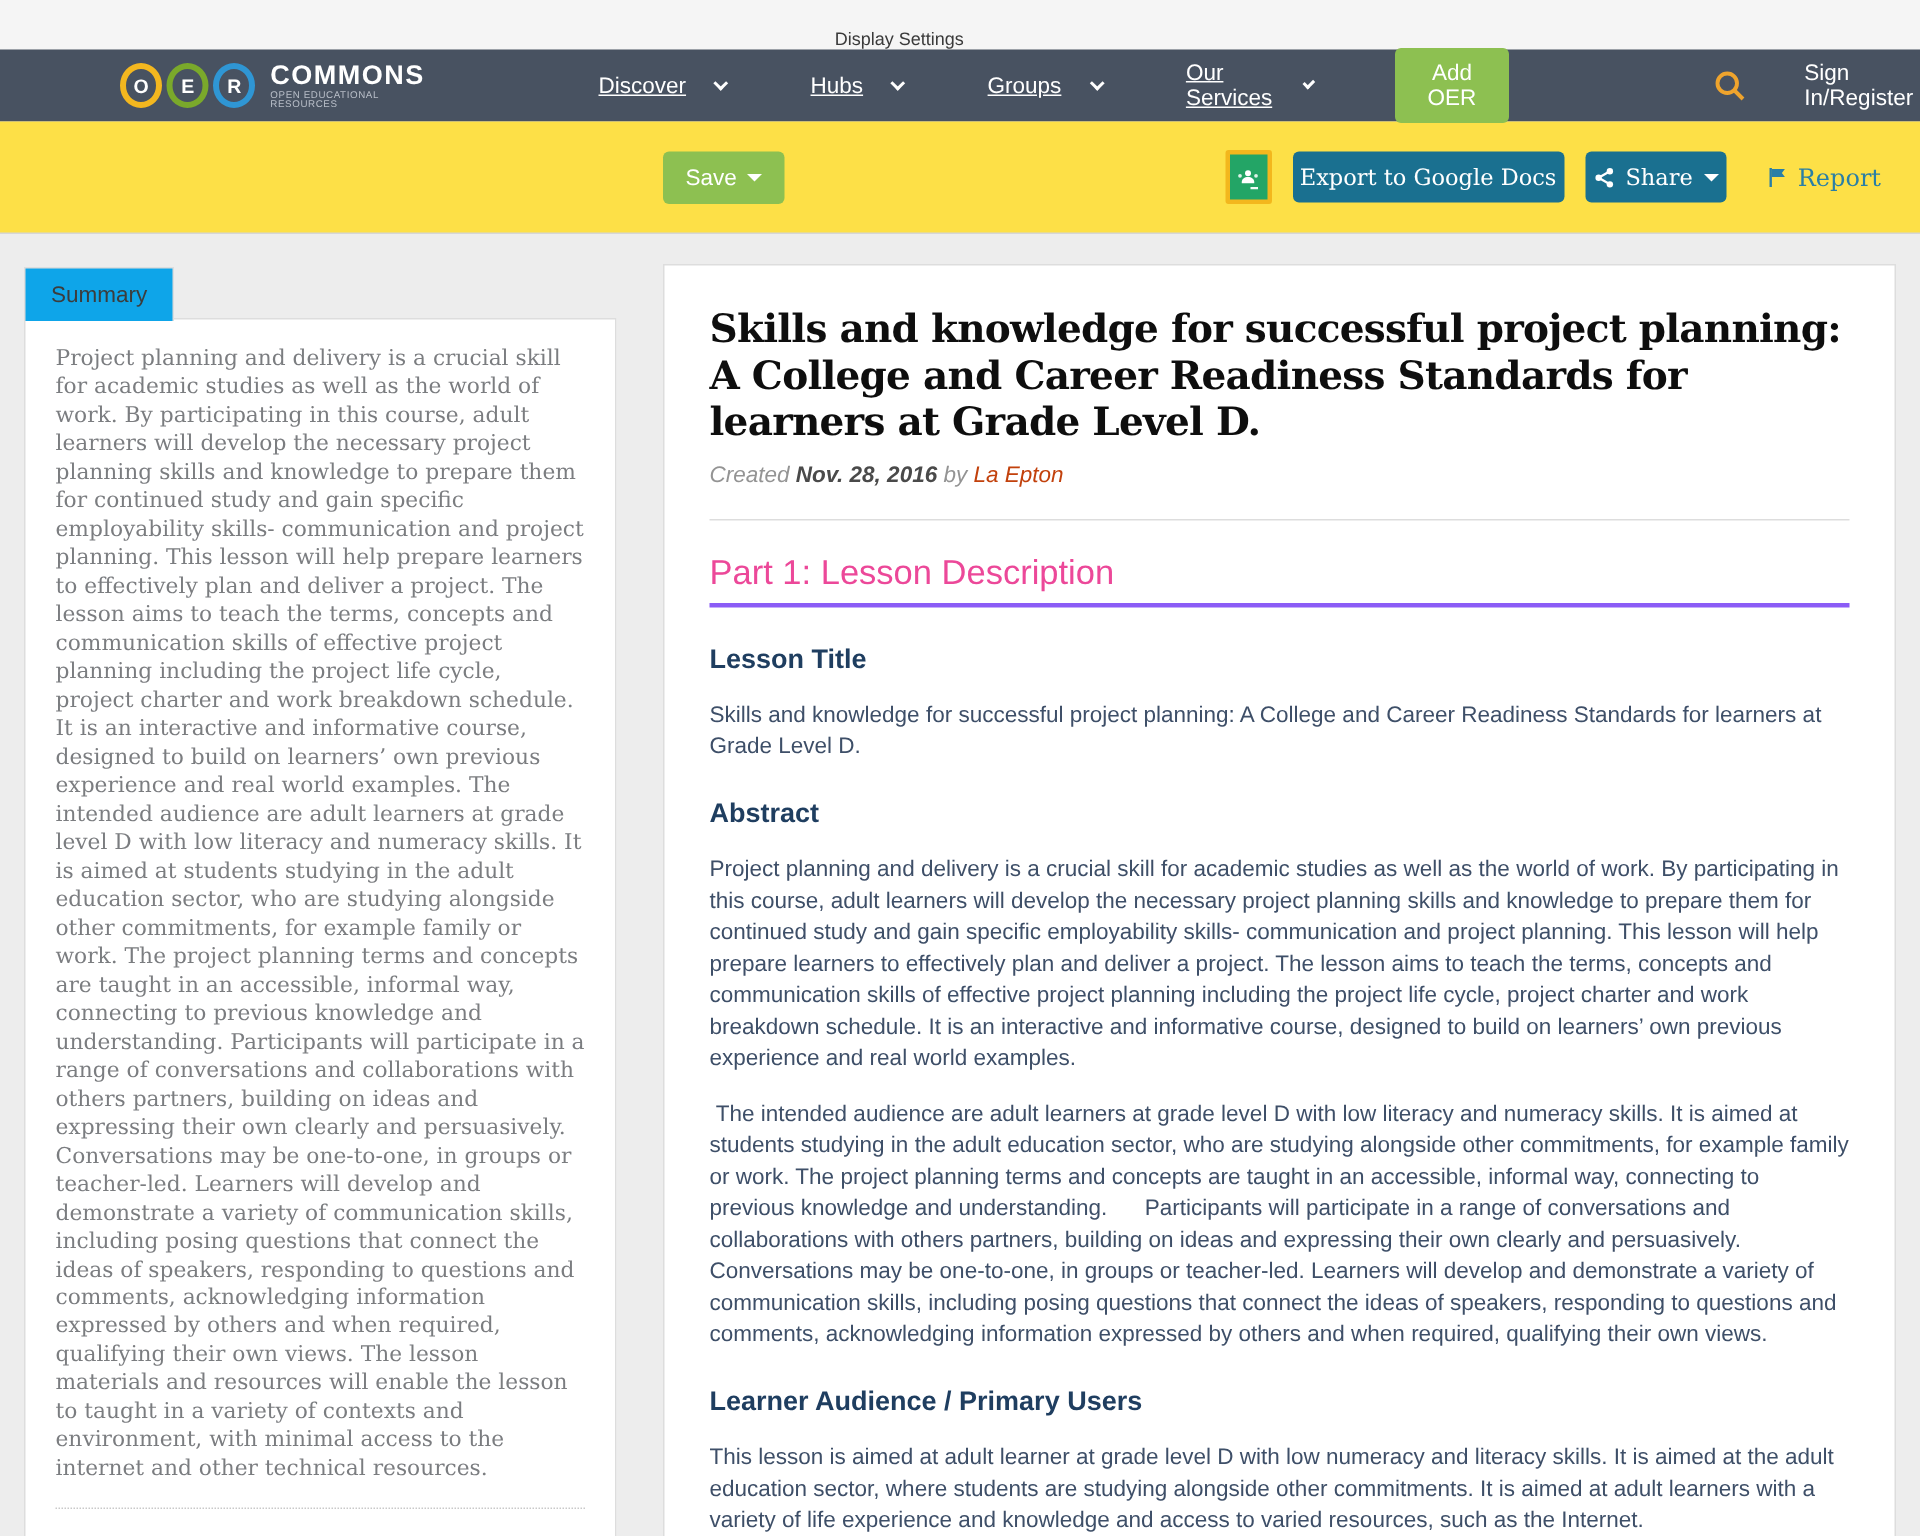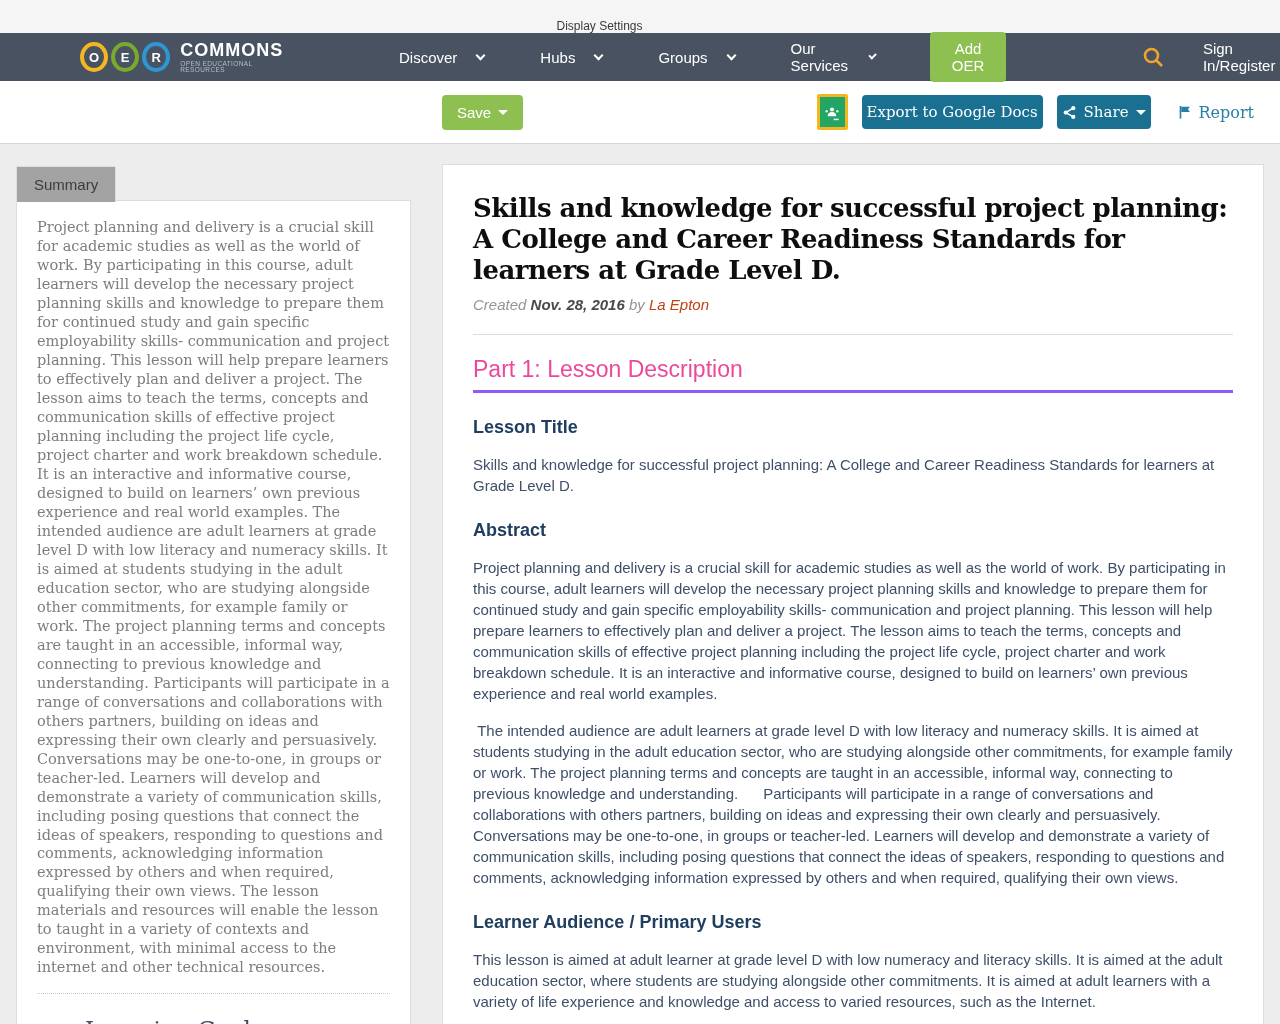--- a/index.html
+++ b/index.html
@@ -18,50 +18,50 @@
   .logo { display:flex; align-items:center; margin-left:80px; cursor:pointer; }
   .ring { width:30px; height:30px; border-radius:50%; display:flex; align-items:center;
           justify-content:center; font-weight:bold; font-size:13px; color:#fff; margin-right:3px; }
   .ring.o { border:4px solid #f3b71f; }
   .ring.e { border:4px solid #7aa92b; }
   .ring.r { border:4px solid #2f96d4; }
   .logotext { margin-left:7px; line-height:1; }
   .logotext .big { font-size:18px; font-weight:bold; letter-spacing:1px; }
   .logotext .small { font-size:6.5px; color:#b8bec8; letter-spacing:.4px; margin-top:2px; }
   .navitems { display:flex; align-items:center; margin-left:110px; gap:56px; font-size:15px; }
-  .navitem { display:flex; align-items:center; gap:20px; cursor:pointer; }
+  .navitem { display:flex; align-items:center; gap:20px; cursor:pointer;text-decoration:underline; }
   .chev { width:7px; height:7px; border-right:2px solid #fff; border-bottom:2px solid #fff;
           transform:rotate(45deg); margin-top:-4px; }
   .addoer { background:#8dc051; color:#fff; border:none; border-radius:4px;
             font-size:15px; padding:8px 15px; margin-left:55px; cursor:pointer; }
   .searchbtn { margin-left:135px; cursor:pointer; display:flex; align-items:center; }
   .signin { margin-left:38px; font-size:15px; cursor:pointer; }
 
   
-  .toolbar { height:63px; background:#ffffff; border-bottom:1px solid #d6d6d6;
+  .toolbar { height:75px; background:#fde047; border-bottom:1px solid #d6d6d6;
              display:flex; align-items:center; padding:0 26px 0 442px; }
   .btn { border:none; border-radius:4px; color:#fff; cursor:pointer;
          display:inline-flex; align-items:center; gap:7px; }
   .savebtn { background:#8dc051; font-size:15px; padding:9px 15px; }
   .caret { width:0; height:0; border-left:5px solid transparent; border-right:5px solid transparent;
            border-top:5px solid #fff; display:inline-block; }
   .right-tools { margin-left:auto; display:flex; align-items:center; gap:14px; }
   .classroom { width:31px; height:36px; background:#23a566; border:3px solid #f3b71d;
                border-radius:2px; display:flex; align-items:center; justify-content:center; cursor:pointer; }
   .tealbtn { background:#1a7090; font-family:"DejaVu Serif", serif; font-size:15px; padding:8px 5px; }
   .report { color:#2a7fa6; font-family:"DejaVu Serif", serif; font-size:16px;
             display:flex; align-items:center; gap:6px; cursor:pointer; margin-left:12px; }
 
   
   .content { position:relative; height:899px; }
 
   
   .side-tabs { position:absolute; left:16px; top:22px; display:flex; z-index:2; font-size:15px; }
   .tab { padding:9px 17px; cursor:pointer; }
-  .tab.active { background:#a3a3a3; border:1px solid #ddd; border-bottom:none; color:#3c3c3c; }
+  .tab.active { background:#0ea5e9; border:1px solid #ddd; border-bottom:none; color:#3c3c3c; }
   .tab.link { color:#2a7fa6; }
   .side-panel { position:absolute; left:16px; top:56px; width:395px; height:920px;
                 background:#fff; border:1px solid #ddd; padding:17px 20px; }
   .side-summary { font-family:"DejaVu Serif", serif; font-size:14.5px; line-height:1.31;
                   color:#7b7d80; }
   .dotted { border:none; border-top:1px dotted #c9c9c9; margin:16px 0 22px 0; }
   .lg-title { font-family:"DejaVu Serif", serif; font-size:23px; font-weight:normal;
               color:#3c4c63; margin-bottom:18px;margin-left:48px; }
 
   

